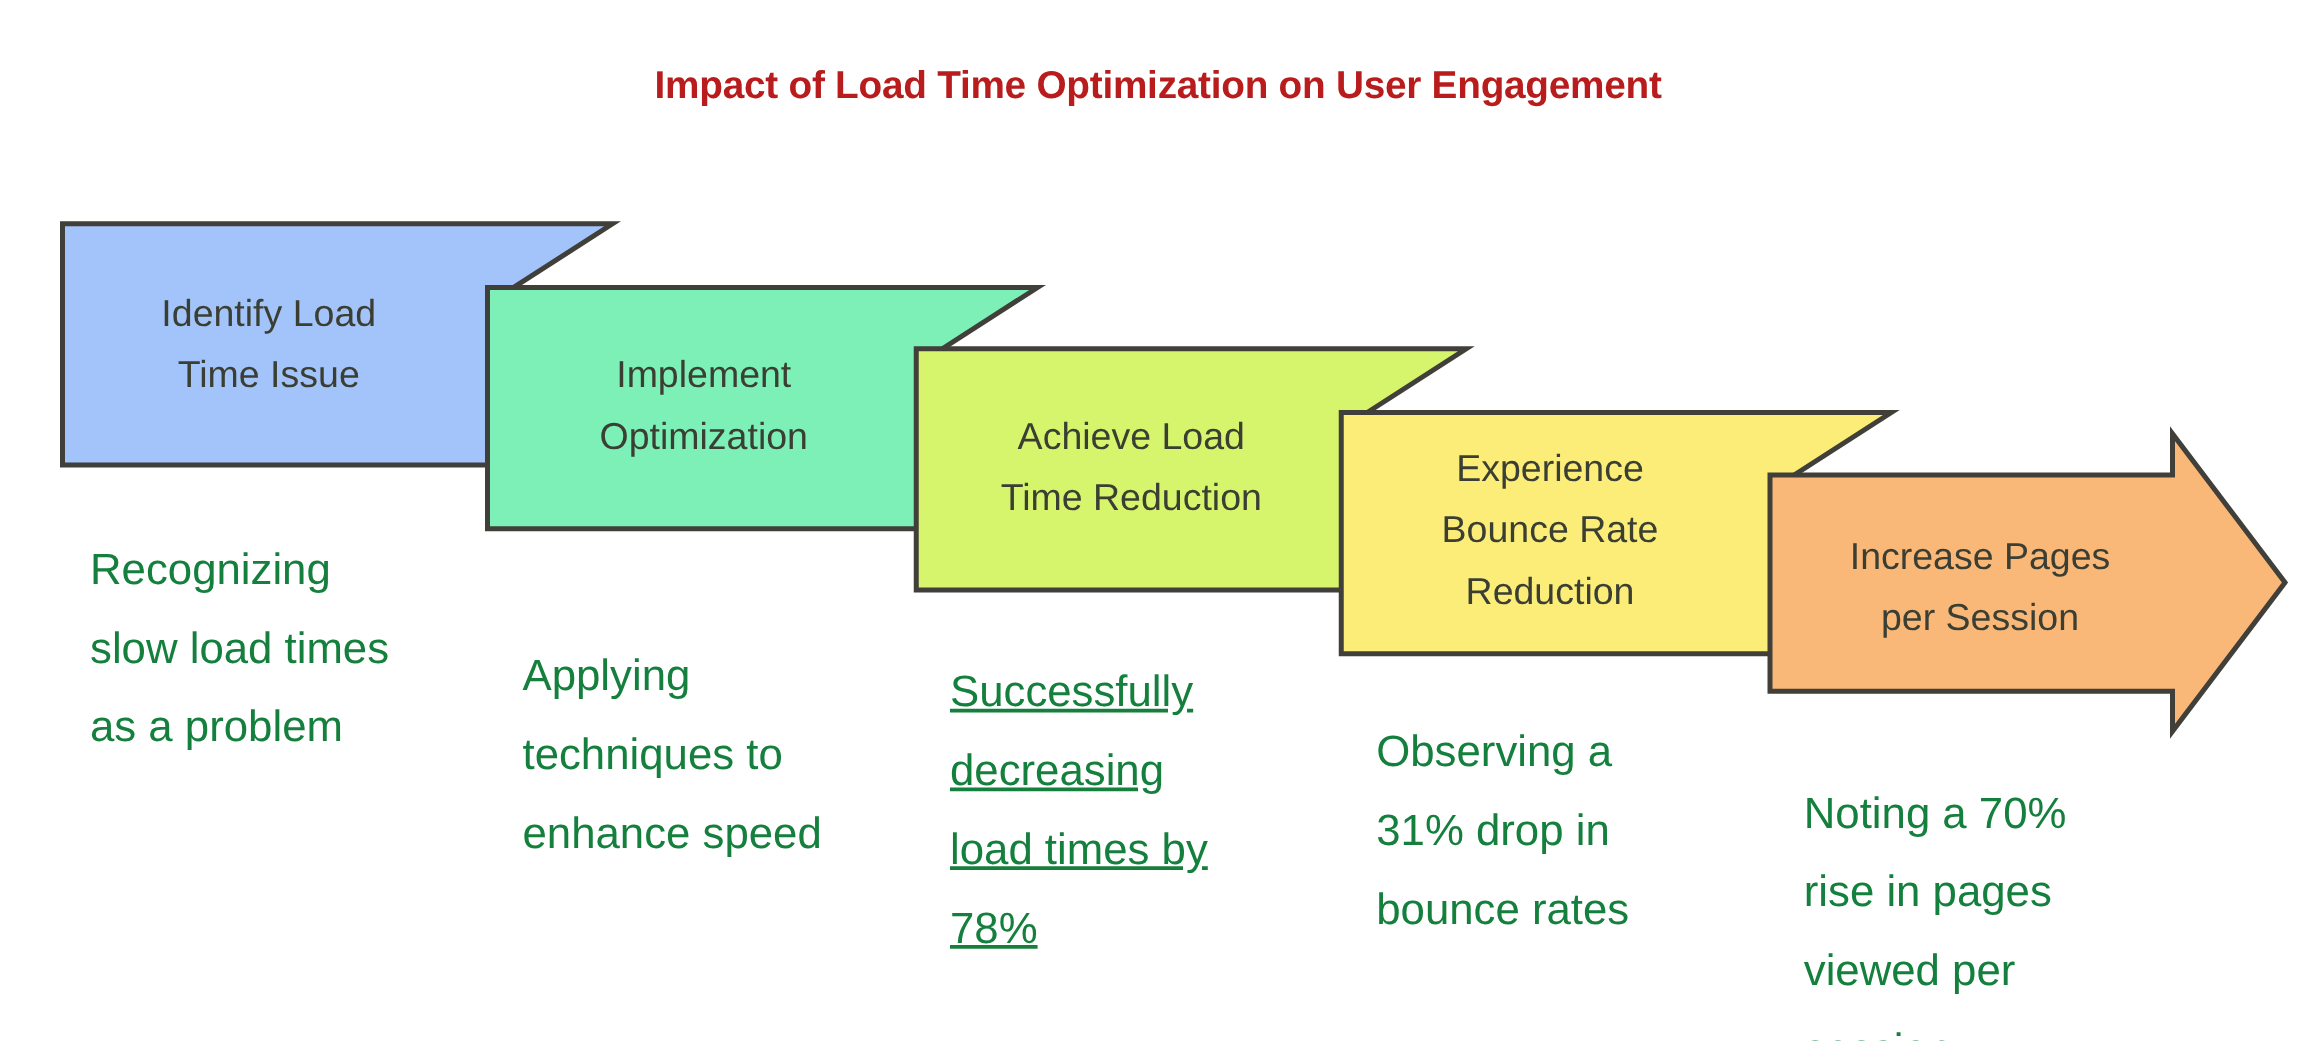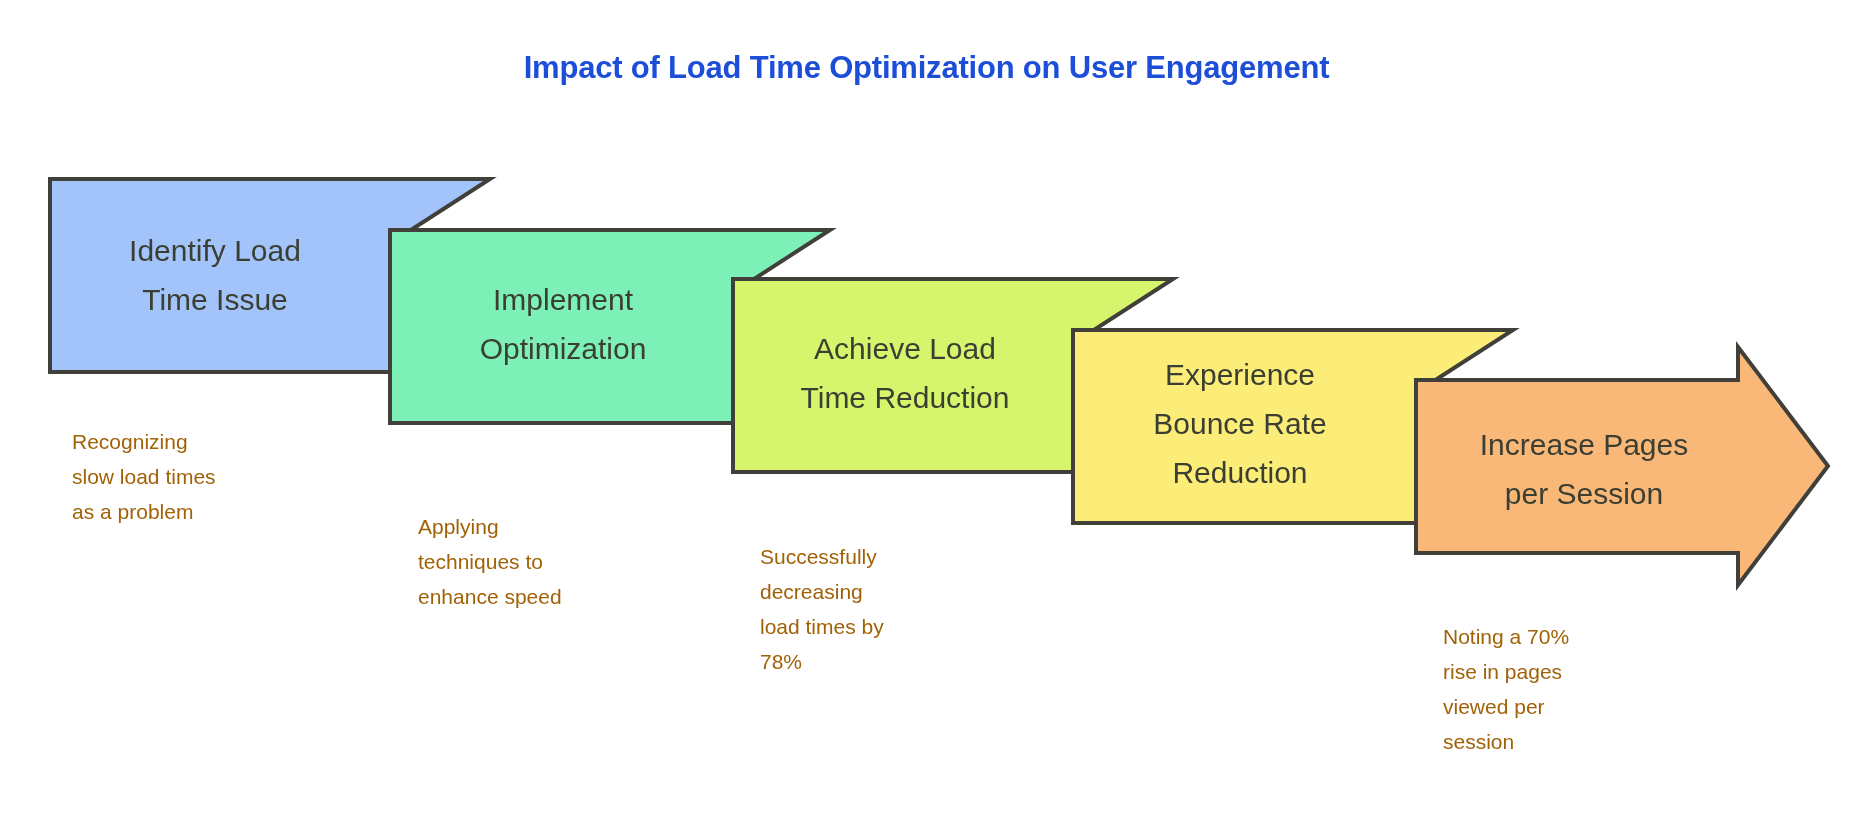--- a/index.html
+++ b/index.html
@@ -26,21 +26,21 @@
 
   
   #diagram-title {
     position: absolute;
     left: 0;
     top: 50px;
     width: 1853px;
     text-align: center;
     font-size: 31px;
     font-weight: bold;
-    color: #1d4ed8;
+    color: #b91c1c;
     letter-spacing: -0.2px;
     white-space: nowrap;
   }
 
   
   #flow-svg {
     position: absolute;
     left: 0;
     top: 0;
     width: 1853px;
@@ -57,23 +57,23 @@
     font-family: "Liberation Sans", sans-serif;
     font-size: 30px;
     fill: #3b3f33;
     text-anchor: middle;
     dominant-baseline: middle;
   }
 
   
   .caption {
     position: absolute;
-    font-size: 21px;
-    line-height: 35px;
-    color: #a16207;
+    font-size: 35px;
+    line-height: 63px;
+    color: #15803d;
     font-weight: 400;
     white-space: pre-line;
   }
 </style>
 </head>
 <body>
 
 <div id="stage">
 
   <div id="diagram-title">Impact of Load Time Optimization on User Engagement</div>
@@ -114,24 +114,27 @@
   </svg>
 
   <div class="caption" style="left:72px; top:424px; width:310px;">Recognizing
 slow load times
 as a problem</div>
 
   <div class="caption" style="left:418px; top:473px; width:300px;margin-top:36px;">Applying
 techniques to
 enhance speed</div>
 
-  <div class="caption" style="left:760px; top:539px; width:300px;">Successfully
+  <div class="caption" style="left:760px; top:522px; width:300px;text-decoration:underline;">Successfully
 decreasing
 load times by
 78%</div>
 
+  <div class="caption" style="left:1101px; top:570px; width:300px;">Observing a
+31% drop in
+bounce rates</div>
 
   <div class="caption" style="left:1443px; top:619px; width:300px;">Noting a 70%
 rise in pages
 viewed per
 session</div>
 
 </div>
 
 </body></html>

